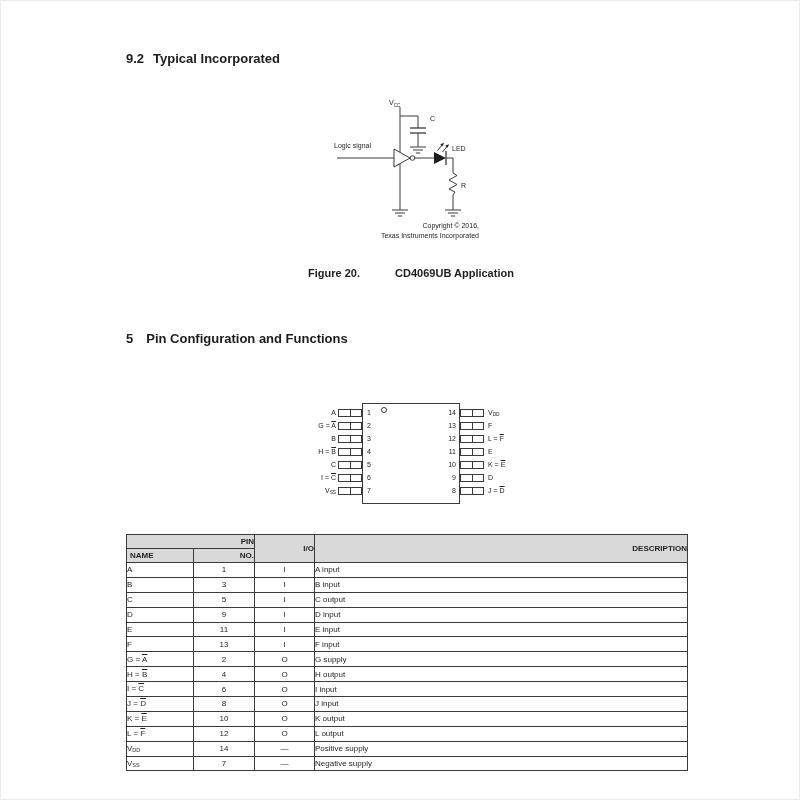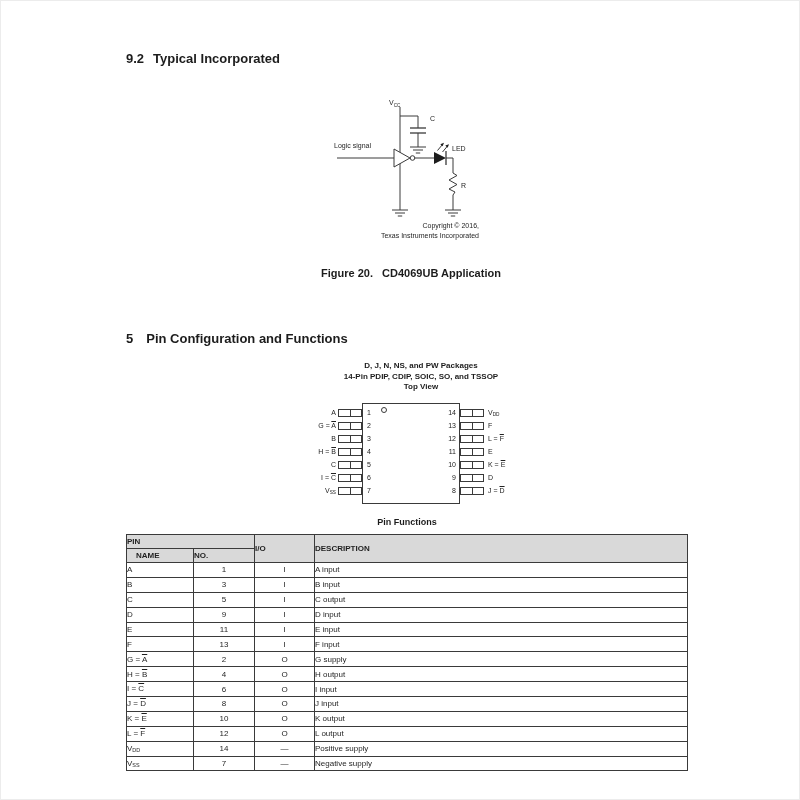--- a/index.html
+++ b/index.html
@@ -13,21 +13,21 @@
   #sec5  { left:125px; top:330px; gap:13px; }
 
   
   #circuit { position:absolute; left:330px; top:95px; }
   #circuit text { font-family:"Liberation Sans", sans-serif; font-size:7px; fill:#252525; stroke:none; }
   #circuit .sub-t { font-size:4.6px; }
 
   
   #fig-caption { position:absolute; left:260px; top:266px; width:300px; text-align:center;
     font-weight:bold; font-size:11px; color:#1c1c1c; }
-  #fig-caption span { margin:0 3px; }
+  #fig-caption span { margin:0 16px; }
 
   
   #pkg-header { position:absolute; left:318px; top:360px; width:204px; text-align:center;
     font-weight:bold; font-size:8px; line-height:10.5px; color:#1c1c1c; }
 
   
   #pkg { position:absolute; left:315px; top:400px; width:205px; height:110px; }
   .pkg-body { position:absolute; left:46px; top:2px; width:98px; height:101px;
     border:1.5px solid #3a3a3a; box-sizing:border-box; }
   .pin1-circle { position:absolute; left:65px; top:6px; width:6px; height:6px;
@@ -50,22 +50,22 @@
   
   .ov { text-decoration:overline; }
   .sb { font-size:0.68em; vertical-align:-0.25em; }
 
   
   #tbl-title { position:absolute; left:125px; top:516px; width:562px; text-align:center;
     font-weight:bold; font-size:9px; color:#1c1c1c; }
   #pin-table { position:absolute; left:125px; top:533px; width:562px;
     border-collapse:collapse; table-layout:fixed; font-size:8px; color:#1f1f1f; }
   #pin-table th, #pin-table td { border:1px solid #3a3a3a; padding:0; height:13px; }
-  #pin-table thead th { background:#d9d9d9; font-weight:bold; text-align:left; }
-  #pin-table th.name-h { text-align:left; padding-left:9px; }
+  #pin-table thead th { background:#d9d9d9; font-weight:bold; text-align:right; }
+  #pin-table th.name-h { text-align:left; padding-left:3px; }
   #pin-table td { height:13.9px; }
   td.c-name { text-align:left; padding-left:3px; }
   td.c-no, td.c-io { text-align:center; }
   td.c-desc { text-align:left; padding-left:5px;margin-left:28px; }
 </style>
 </head>
 <body>
 
 <div id="page">
 
@@ -133,25 +133,20 @@
   <div id="fig-caption">
     <span>Figure 20.</span>
     <span>CD4069UB Application</span>
   </div>
 
   <div id="sec5" class="heading">
     <span>5</span>
     <span>Pin Configuration and Functions</span>
   </div>
 
-  <div id="pkg-header">
-    <div>D, J, N, NS, and PW Packages</div>
-    <div>14-Pin PDIP, CDIP, SOIC, SO, and TSSOP</div>
-    <div>Top View</div>
-  </div>
 
   <div id="pkg">
     <div class="pkg-body"></div>
     <div class="pin1-circle"></div>
     <div class="pins">
 
         <div class="pkg-row">
           <div class="pin-label-l"><span>A</span><span class="ov"></span><span class="sb"></span></div>
           <div class="pin-box pin-box-l">
             <div class="pin-box-mid"></div>
@@ -260,21 +255,20 @@
         <div class="pkg-row">
           <div class="pin-no-r">8</div>
           <div class="pin-box pin-box-r">
             <div class="pin-box-mid"></div>
           </div>
           <div class="pin-label-r"><span>J = </span><span class="ov">D</span><span class="sb"></span></div>
         </div>
       </div>
   </div>
 
-  <div id="tbl-title">Pin Functions</div>
   <table id="pin-table">
     <colgroup>
         <col style="width:67px">
         <col style="width:61px">
         <col style="width:60px">
         <col>
       </colgroup>
     <thead>
       <tr>
         <th colspan="2">PIN</th>

